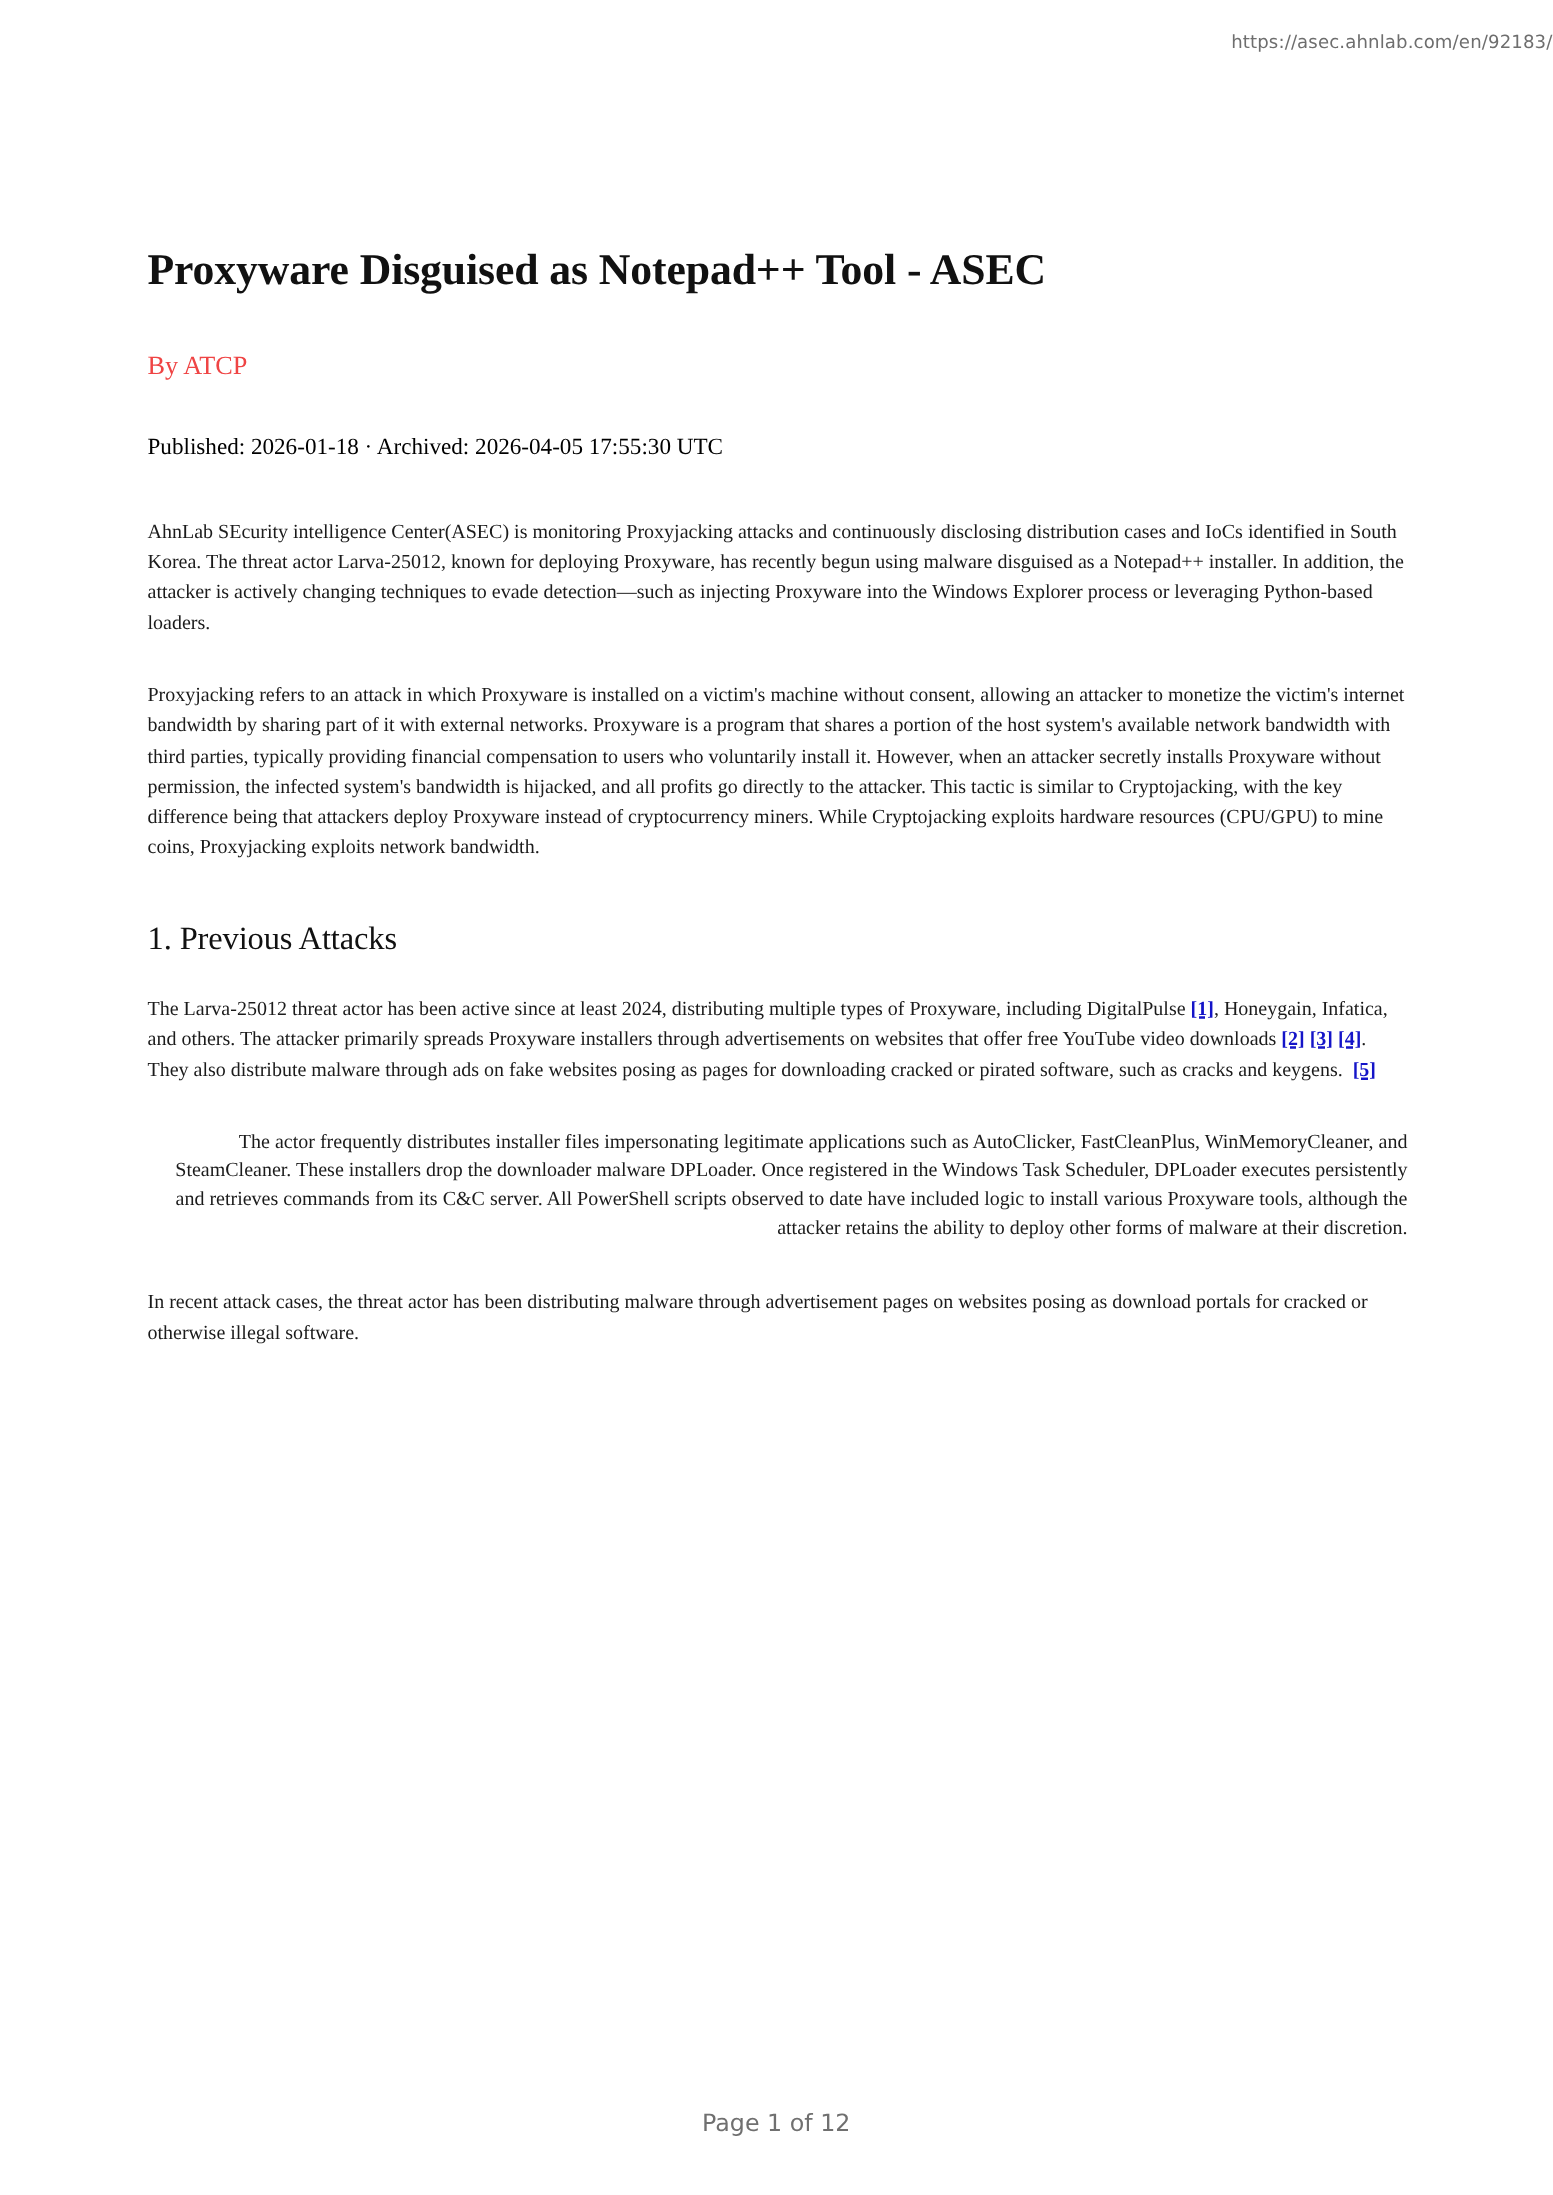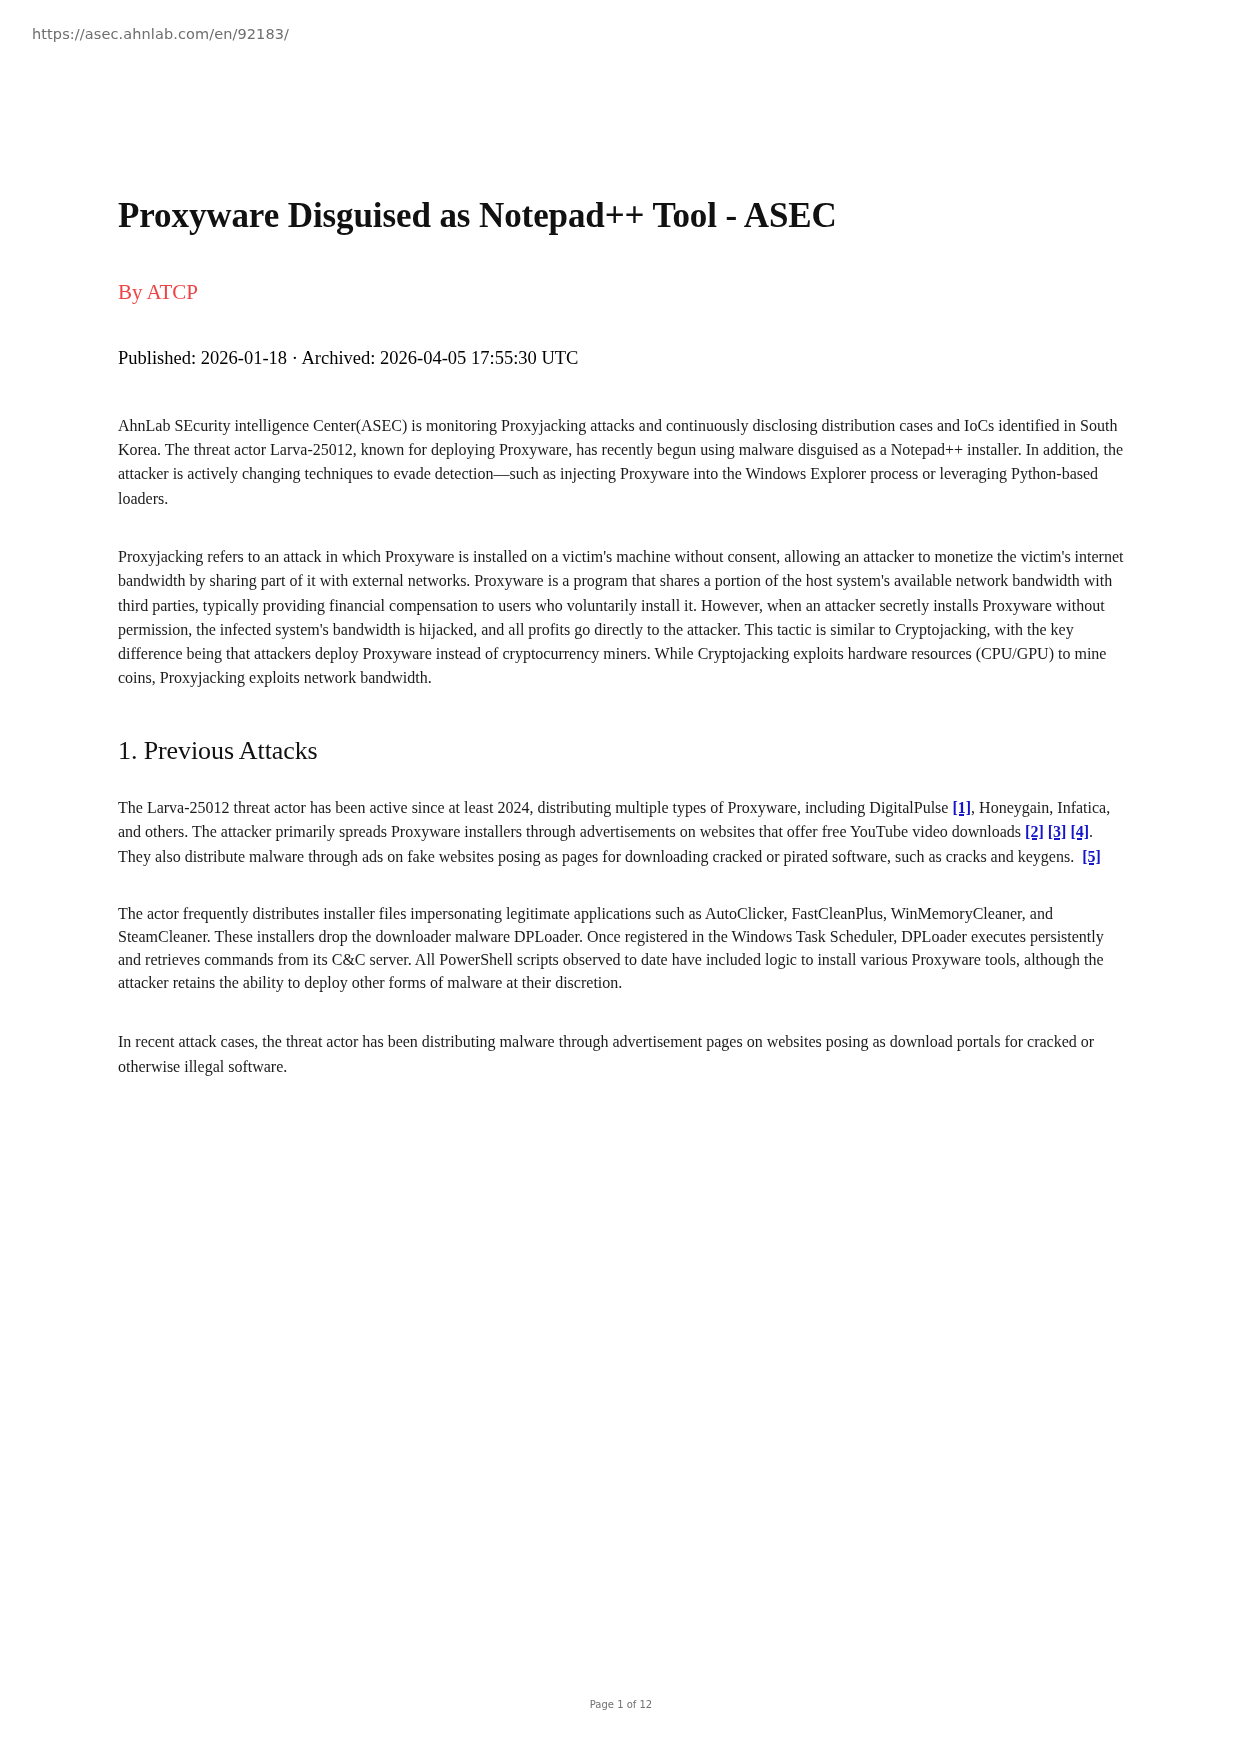--- a/index.html
+++ b/index.html
@@ -21,21 +21,21 @@
     inset: 0;
     background: #ffffff;
   }
 
   
   .doc-header {
     position: absolute;
     top: 26px;
     left: 0;
     right: 0;
-    text-align: left;
+    text-align: right;
     font-family: "DejaVu Sans", "Liberation Sans", sans-serif;
     font-size: 14.5px;
     color: #6e6e6e;
     letter-spacing: 0.1px;
     margin-left: 32px;
   }
 
   
   .content {
     position: absolute;
@@ -71,20 +71,21 @@
   p.body-text {
     font-size: 16px;
     line-height: 1.52;
     margin: 0 0 34px 0;
     color: #1b1b1b;
     text-align: left;
   }
   p.body-text.tight {
     line-height: 1.43;
     margin-bottom: 36px;
+    text-align: right;
   }
 
   h2.section-heading {
     font-size: 26px;
     font-weight: normal;
     color: #111111;
     margin: 44px 0 30px 0;
     line-height: 1.2;
     letter-spacing: -0.1px;
   }
@@ -98,21 +99,21 @@
   }
 
   
   .doc-footer {
     position: absolute;
     bottom: 46px;
     left: 0;
     right: 0;
     text-align: center;
     font-family: "DejaVu Sans", "Liberation Sans", sans-serif;
-    font-size: 10px;
+    font-size: 19px;
     color: #707070;
   }
 </style>
 </head>
 <body>
 
 <div class="page">
 
   <div class="doc-header">https://asec.ahnlab.com/en/92183/</div>
 

